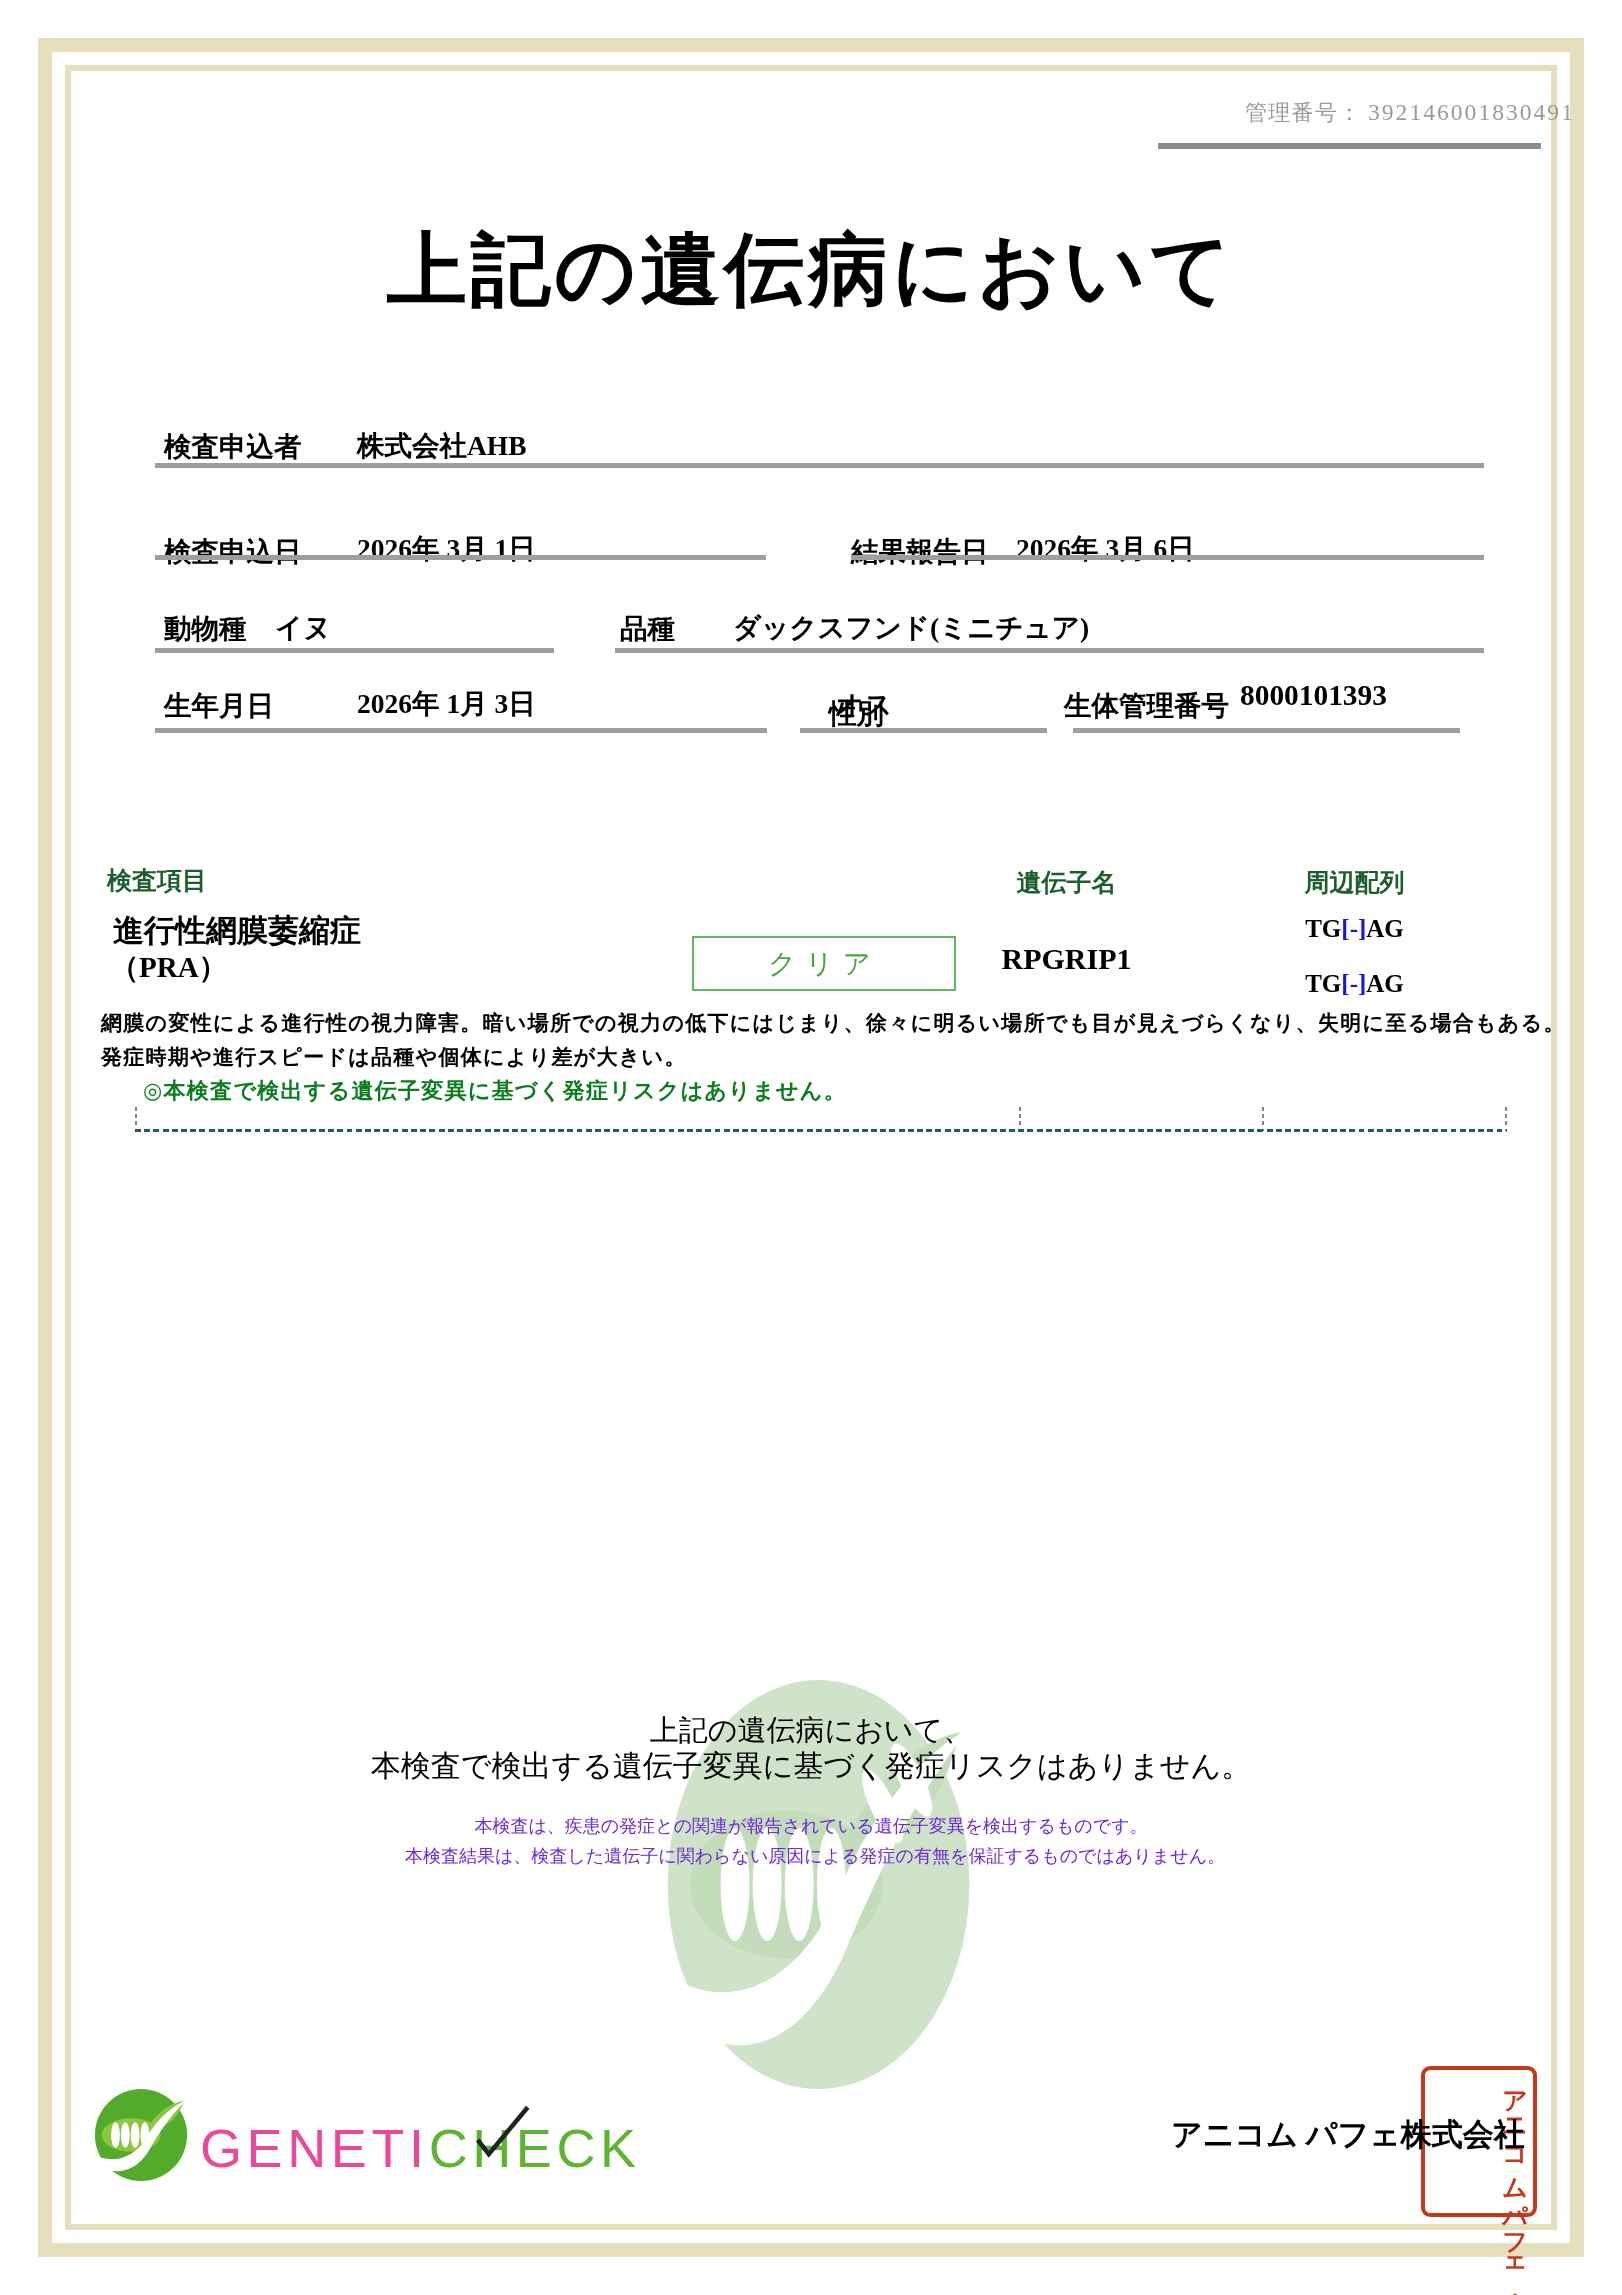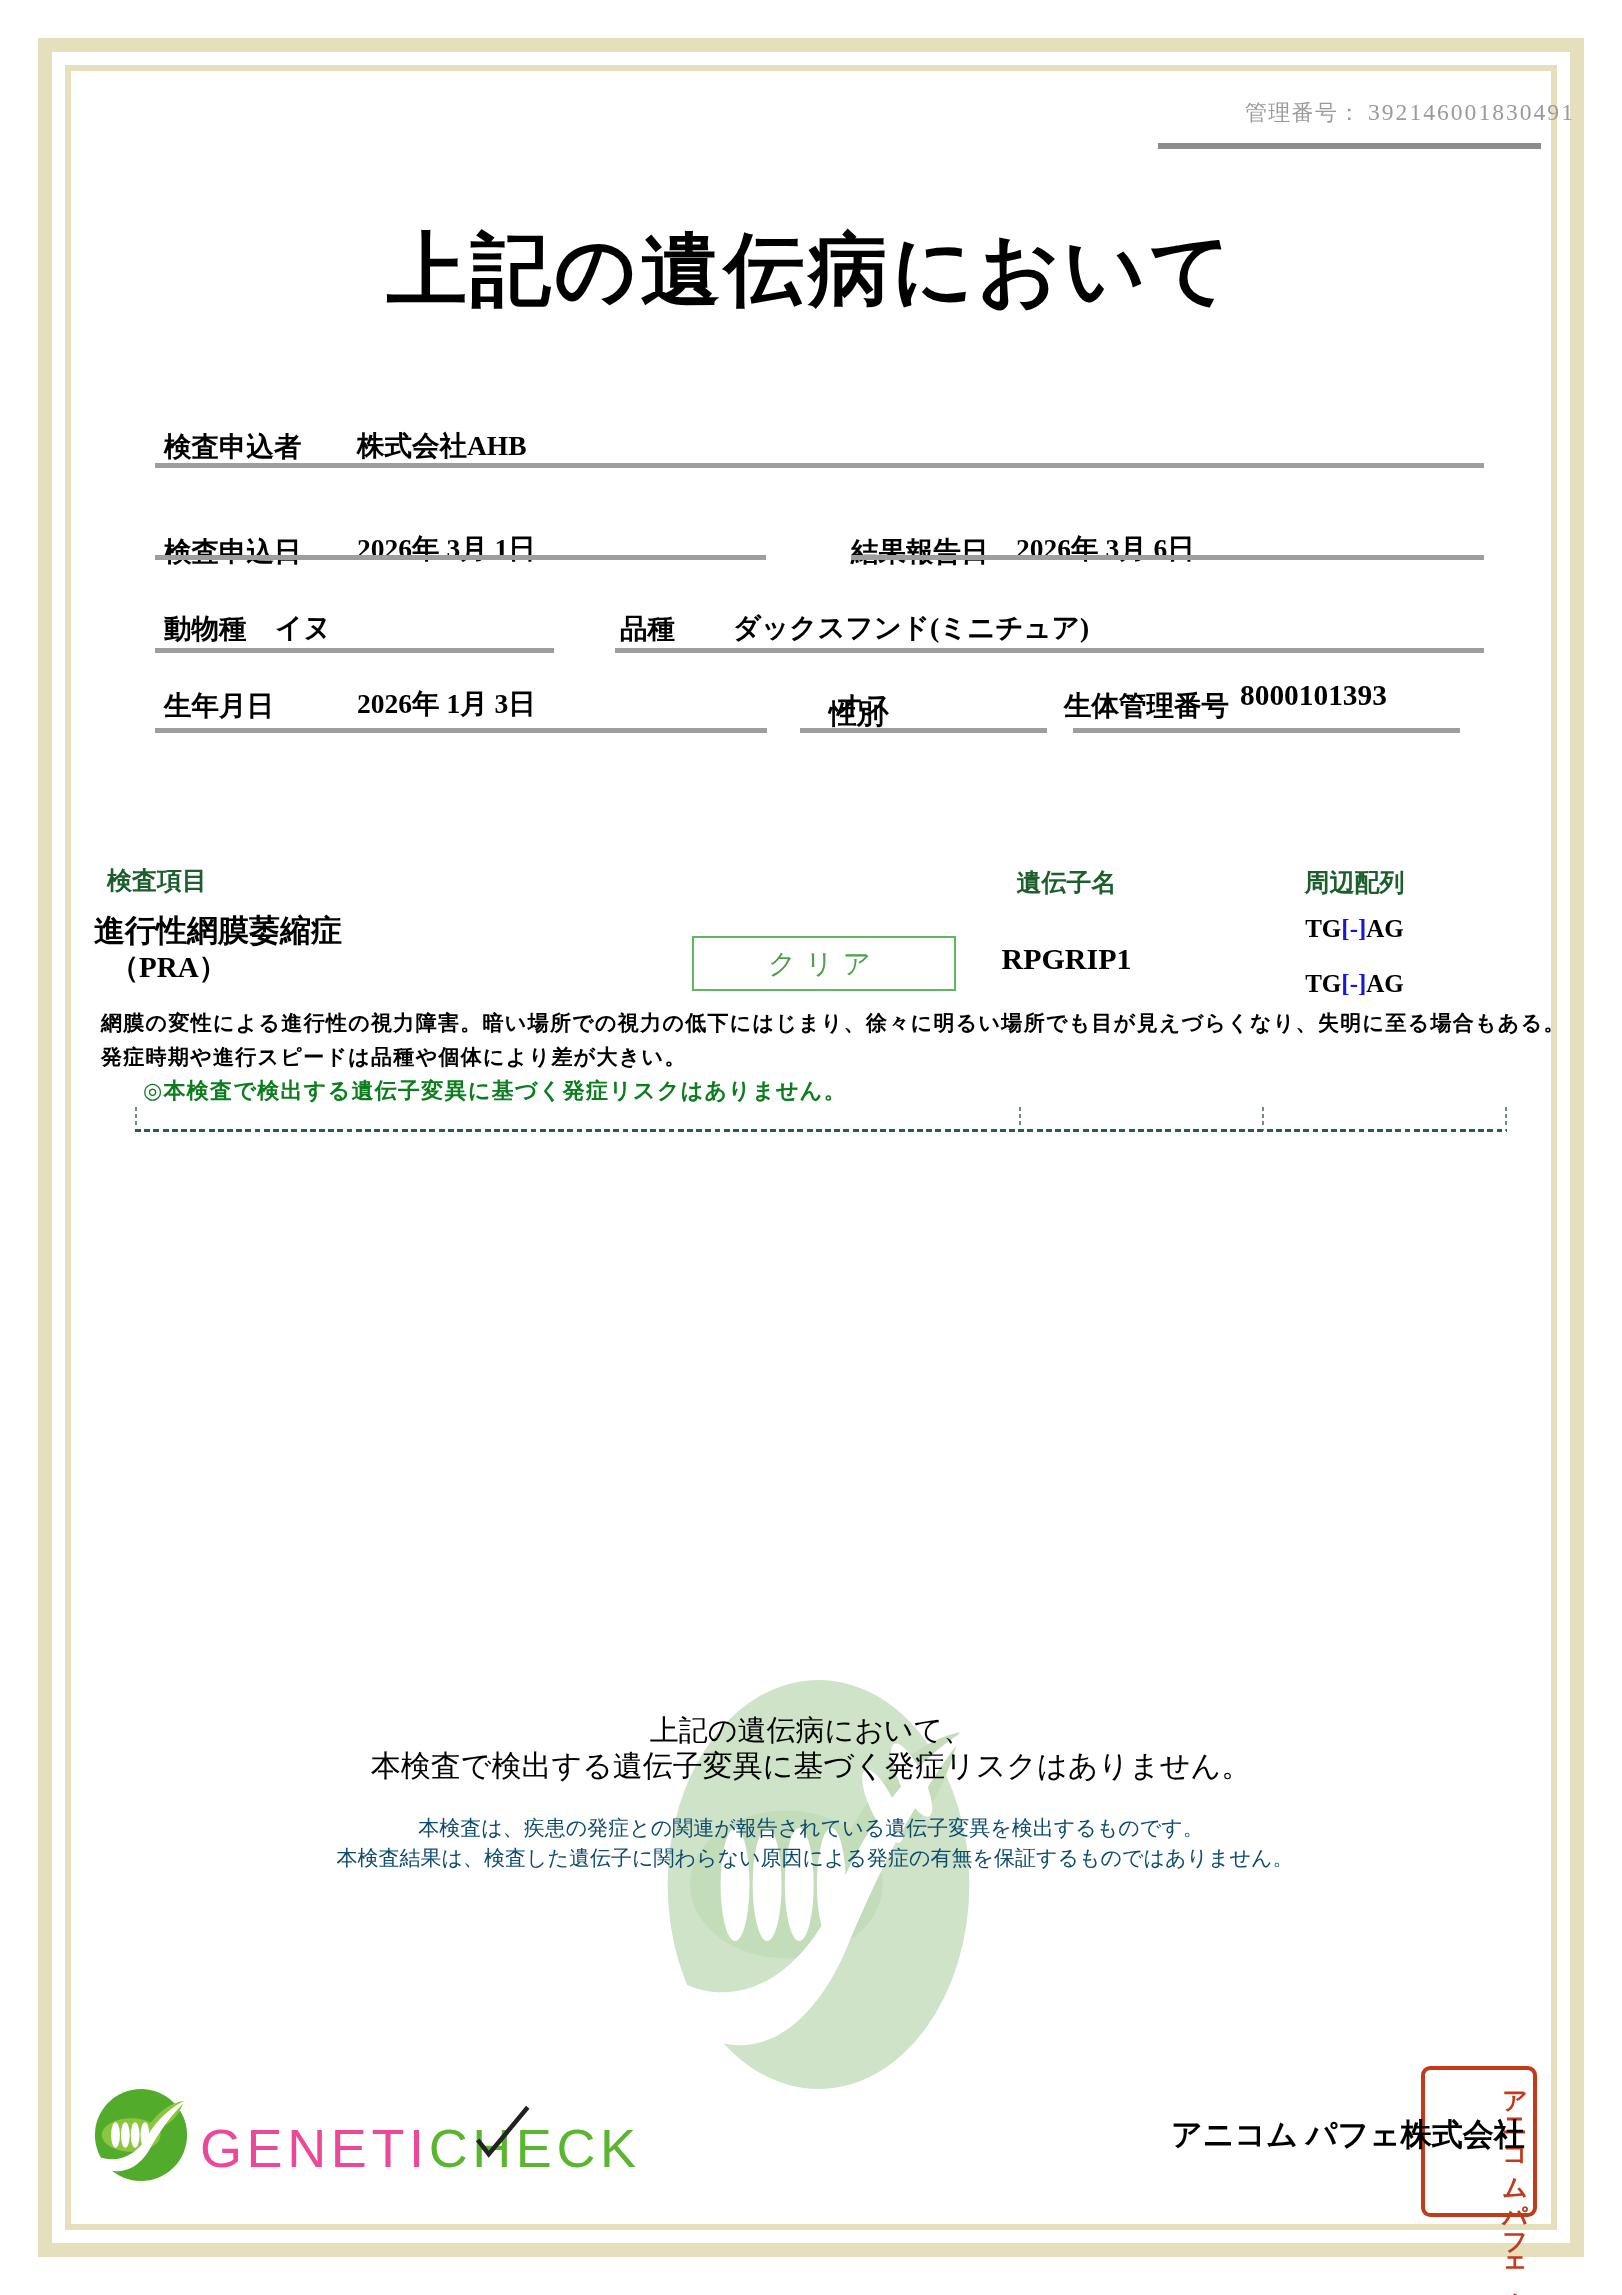--- a/index.html
+++ b/index.html
@@ -28,21 +28,21 @@
   .gene{font-size:30px;font-weight:600;text-align:center;}
   .seq{font-size:25px;font-weight:700;text-align:center;font-family:"Liberation Serif","DejaVu Serif",serif;}
   .seq .var{color:#1616dd;}
   .desc{font-size:21px;font-weight:600;letter-spacing:1.3px;}
   .risk{font-size:22px;font-weight:700;color:#0c7d1e;letter-spacing:1.3px;}
   .dash-h{height:3.3px;background:repeating-linear-gradient(90deg,#2c5e46 0,#2c5e46 5.9px,transparent 5.9px,transparent 9.2px);}
   .dash-v{width:2px;height:23.6px;background:repeating-linear-gradient(180deg,#76897f 0,#76897f 3.9px,transparent 3.9px,transparent 7.2px);}
   
   .sum1{left:0;right:0;text-align:center;font-size:29px;font-family:"Liberation Sans","DejaVu Sans",sans-serif;}
   .sum2{left:0;right:0;text-align:center;font-size:30px;font-family:"Liberation Sans","DejaVu Sans",sans-serif;}
-  .disc{left:0;right:0;text-align:center;font-size:21px;font-family:"Liberation Sans","DejaVu Sans",sans-serif;color:#0c4a6e;}
+  .disc{left:0;right:0;text-align:center;font-size:18px;font-family:"Liberation Sans","DejaVu Sans",sans-serif;color:#6d28d9;}
   
   .logo-text{font-size:54px;font-weight:300;letter-spacing:4.6px;font-family:"Liberation Sans","DejaVu Sans",sans-serif;}
   .logo-dark{color:#ec4899;}
   .logo-green{color:#5cb531;}
   .company{font-size:31px;font-weight:700;z-index:3;}
   .seal{border:4.6px solid #c23a1c;border-radius:9.2px;color:#c23a1c;writing-mode:vertical-rl;
         font-weight:700;font-size:25px;line-height:1.25;padding:3.9px 2.6px;z-index:1;display:flex;}
   .seal span{display:block;height:100%;}
 </style>
 </head>
@@ -97,21 +97,21 @@
   <div class="abs flabel" style="left:1064px;top:692px;">生体管理番号</div>
   <div class="abs fvalue" style="left:1240px;top:681px;font-size:29.4px;">8000101393</div>
   <div class="abs uline" style="left:155px;top:728px;width:612px;"></div>
   <div class="abs uline" style="left:800px;top:728px;width:247px;"></div>
   <div class="abs uline" style="left:1073px;top:728px;width:387px;"></div>
 
   <div class="abs ghead" style="left:107px;top:868px;">検査項目</div>
   <div class="abs ghead" style="left:975px;top:870px;width:183px;text-align:center;">遺伝子名</div>
   <div class="abs ghead" style="left:1263px;top:870px;width:183px;text-align:center;">周辺配列</div>
 
-  <div class="abs disease" style="left:94px;top:915px;">進行性網膜萎縮症</div>
+  <div class="abs disease" style="left:113px;top:915px;">進行性網膜萎縮症</div>
   <div class="abs disease-abbr" style="left:110px;top:953px;">（PRA）</div>
 
   <div class="abs clear-box" style="left:692px;top:936px;width:260px;height:51px;">
     <span class="clear-text">クリア</span>
   </div>
 
   <div class="abs gene" style="left:975px;top:944px;width:183px;">RPGRIP1</div>
 
   <div class="abs seq" style="left:1263px;top:916px;width:183px;"><span>TG</span><span class="var">[-]</span><span>AG</span></div>
   <div class="abs seq" style="left:1263px;top:971px;width:183px;"><span>TG</span><span class="var">[-]</span><span>AG</span></div>

